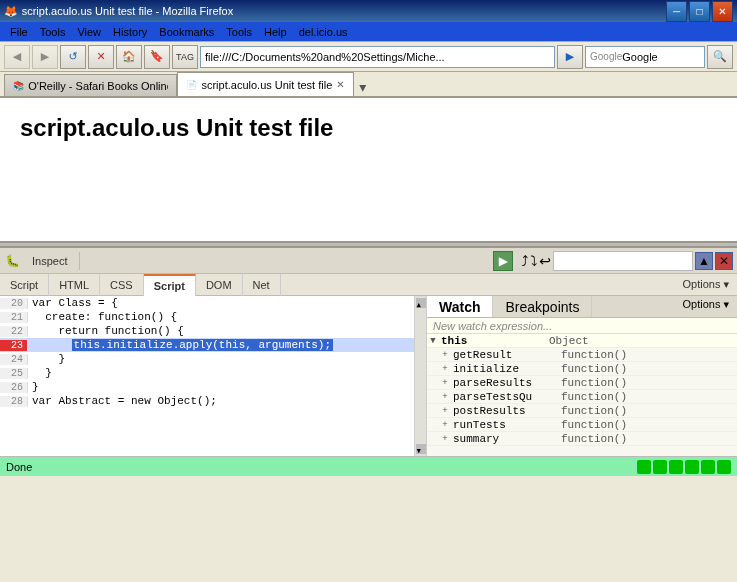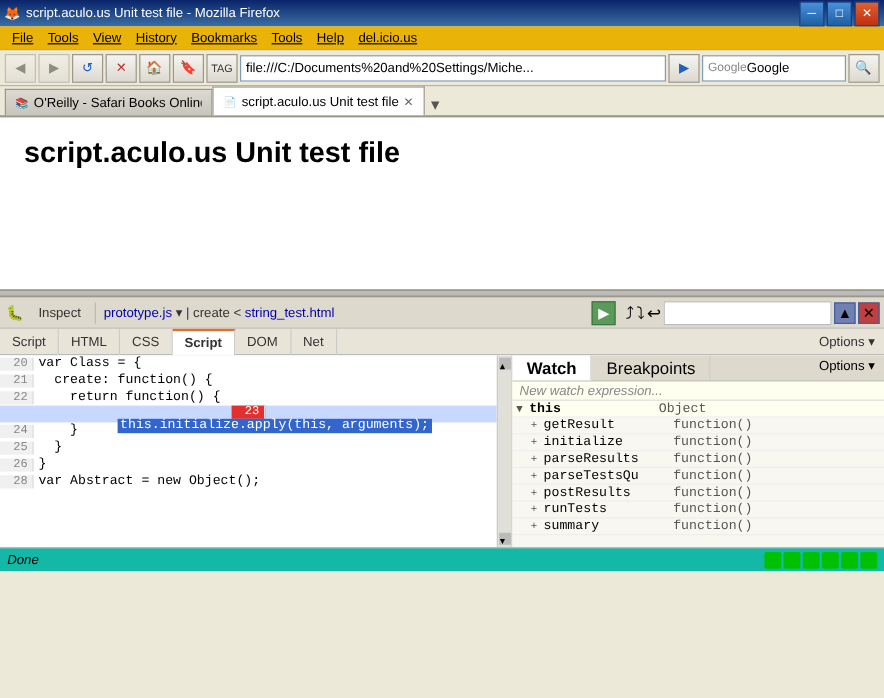--- a/index.html
+++ b/index.html
@@ -21,27 +21,26 @@
       width: 21px; height: 21px;
       display: flex; align-items: center; justify-content: center;
       background: linear-gradient(to bottom, #4a90d9, #1c5fa5);
       border: 1px solid #1a4080;
       color: white; font-size: 10px; cursor: pointer;
     }
     .title-btn.close { background: linear-gradient(to bottom, #e06030, #c03010); }
 
     
     .menu-bar {
-      background: #eab308;
+      background: #1d4ed8;
       height: 20px;
       display: flex;
       align-items: center;
       padding: 0 4px;
       border-bottom: 1px solid #aca899;
-      text-decoration: underline;
     }
     .menu-item {
       padding: 1px 6px;
       font-size: 11px;
       cursor: pointer;
       color: #000;
     }
 
     
     .toolbar {
@@ -223,21 +222,21 @@
       overflow: hidden;
       border-right: 1px solid #ccc;
       font-family: 'Courier New', monospace;
       font-size: 11px;
     }
     .code-line {
       display: flex;
       height: 14px;
       align-items: center;
     }
-    .code-line.highlighted { background: #c8d8ff; flex-direction: column; }
+    .code-line.highlighted { background: #c8d8ff; }
     .line-num {
       width: 28px;
       text-align: right;
       color: #888;
       padding-right: 4px;
       background: #f0f0f0;
       border-right: 1px solid #ddd;
       flex-shrink: 0;
       font-size: 10px;
     }
@@ -304,29 +303,28 @@
     .watch-expander {
       width: 12px; flex-shrink: 0;
       color: #555; font-size: 9px;
       display: flex; align-items: center; justify-content: center;
     }
     .watch-name { width: 120px; color: #000; padding-left: 2px; overflow: hidden; }
     .watch-value { color: #555; overflow: hidden; }
 
     
     .status-bar {
-      background: #14b8a6;
+      background: #86efac;
       height: 20px;
       display: flex;
       align-items: center;
       padding: 0 6px;
       border-top: 1px solid #bbb;
       font-size: 11px;
       justify-content: space-between;
-      font-style: italic;
     }
     .status-indicator { display: flex; gap: 2px; }
     .status-dot {
       width: 14px; height: 14px;
       border-radius: 2px;
     }
 
     .firebug-resize-handle {
       height: 3px;
       background: #bbb;
@@ -396,27 +394,20 @@
 </div>
 
 <div class="firebug-resize-handle"></div>
 
 <div class="firebug-panel">
 
   <div class="firebug-toolbar">
     <div class="fb-icon">🐛</div>
     <div class="fb-btn">Inspect</div>
     <div class="fb-separator"></div>
-    <span class="fb-file">
-      <span style="color:#00a;">prototype.js</span>
-      <span> ▾  |  </span>
-      <span>create</span>
-      <span> &lt; </span>
-      <span style="color:#00a;">string_test.html</span>
-    </span>
     <div class="fb-run-btn">▶</div>
     <div class="fb-toolbar-right">
       <div style="font-size:14px;cursor:pointer;">⤴</div>
       <div style="font-size:14px;cursor:pointer;">⤵</div>
       <div style="font-size:14px;cursor:pointer;">↩</div>
       <input class="fb-search" type="text" style="">
       <div class="fb-corner-btn" style="background:#7080b0;">▲</div>
       <div class="fb-corner-btn" style="background:#c04040;">✕</div>
     </div>
   </div>

